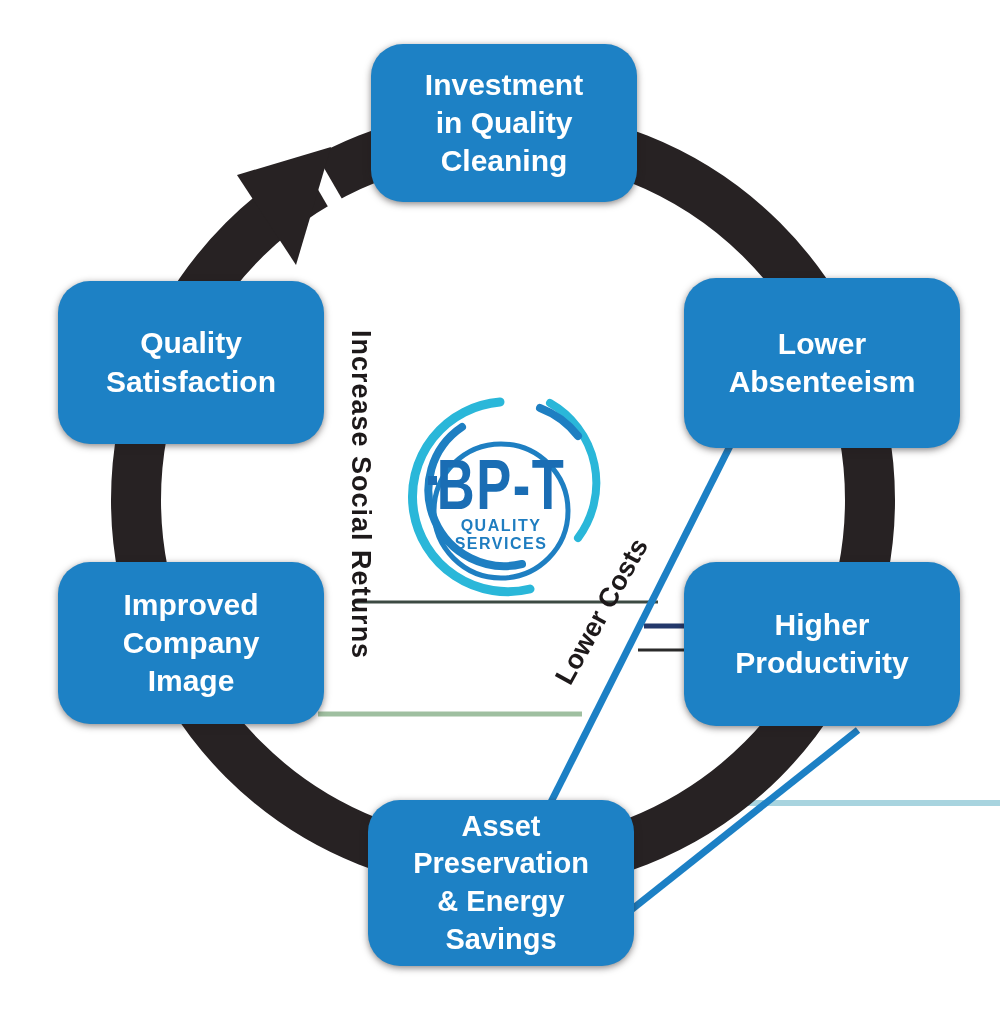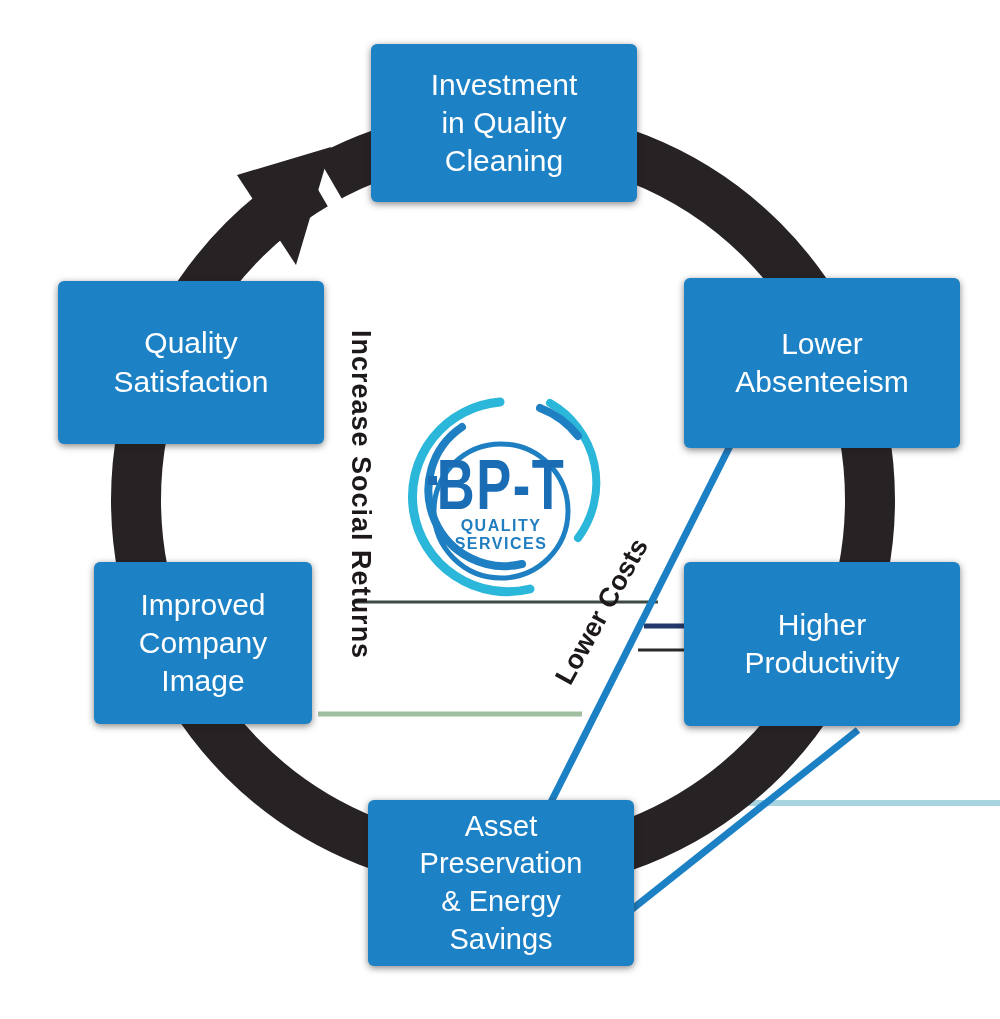--- a/index.html
+++ b/index.html
@@ -1,30 +1,30 @@
 <!DOCTYPE html>
 <html><head>
 <meta charset="utf-8">
 <style>
   html,body{margin:0;padding:0;background:#ffffff;}
   #canvas{
     position:relative;width:1000px;height:1019px;background:#ffffff;overflow:hidden;
     font-family:"Liberation Sans",sans-serif;
   }
   .node{
-    position:absolute;background:#1d81c5;border-radius:6px;color:#ffffff;
+    position:absolute;background:#1d81c5;border-radius:32px;color:#ffffff;
     display:flex;align-items:center;justify-content:center;text-align:center;
-    font-weight:normal;font-size:30px;line-height:1.27;white-space:pre-line;
+    font-weight:bold;font-size:30px;line-height:1.27;white-space:pre-line;
     box-shadow:0 2px 7px rgba(35,30,31,.55);
   }
   #node-investment{left:371px;top:44px;width:266px;height:158px;}
   #node-absenteeism{left:684px;top:278px;width:276px;height:170px;}
   #node-productivity{left:684px;top:562px;width:276px;height:164px;}
   #node-asset{left:368px;top:800px;width:266px;height:166px;font-size:29px;line-height:1.3;}
-  #node-improved{left:58px;top:562px;width:218px;height:162px;margin-left:36px;}
+  #node-improved{left:58px;top:562px;width:266px;height:162px;}
   #node-customer{left:58px;top:281px;width:266px;height:163px;}
   #label-vertical{
     position:absolute;left:338px;top:330px;height:390px;width:38px;
     writing-mode:vertical-rl;font-weight:bold;font-size:27px;color:#1d191a;
     letter-spacing:1px;white-space:nowrap;
   }
   #label-diagonal{
     position:absolute;left:512px;top:596px;width:180px;text-align:center;
     transform:rotate(-61deg);font-weight:bold;font-size:27px;color:#1d191a;
     white-space:nowrap;

